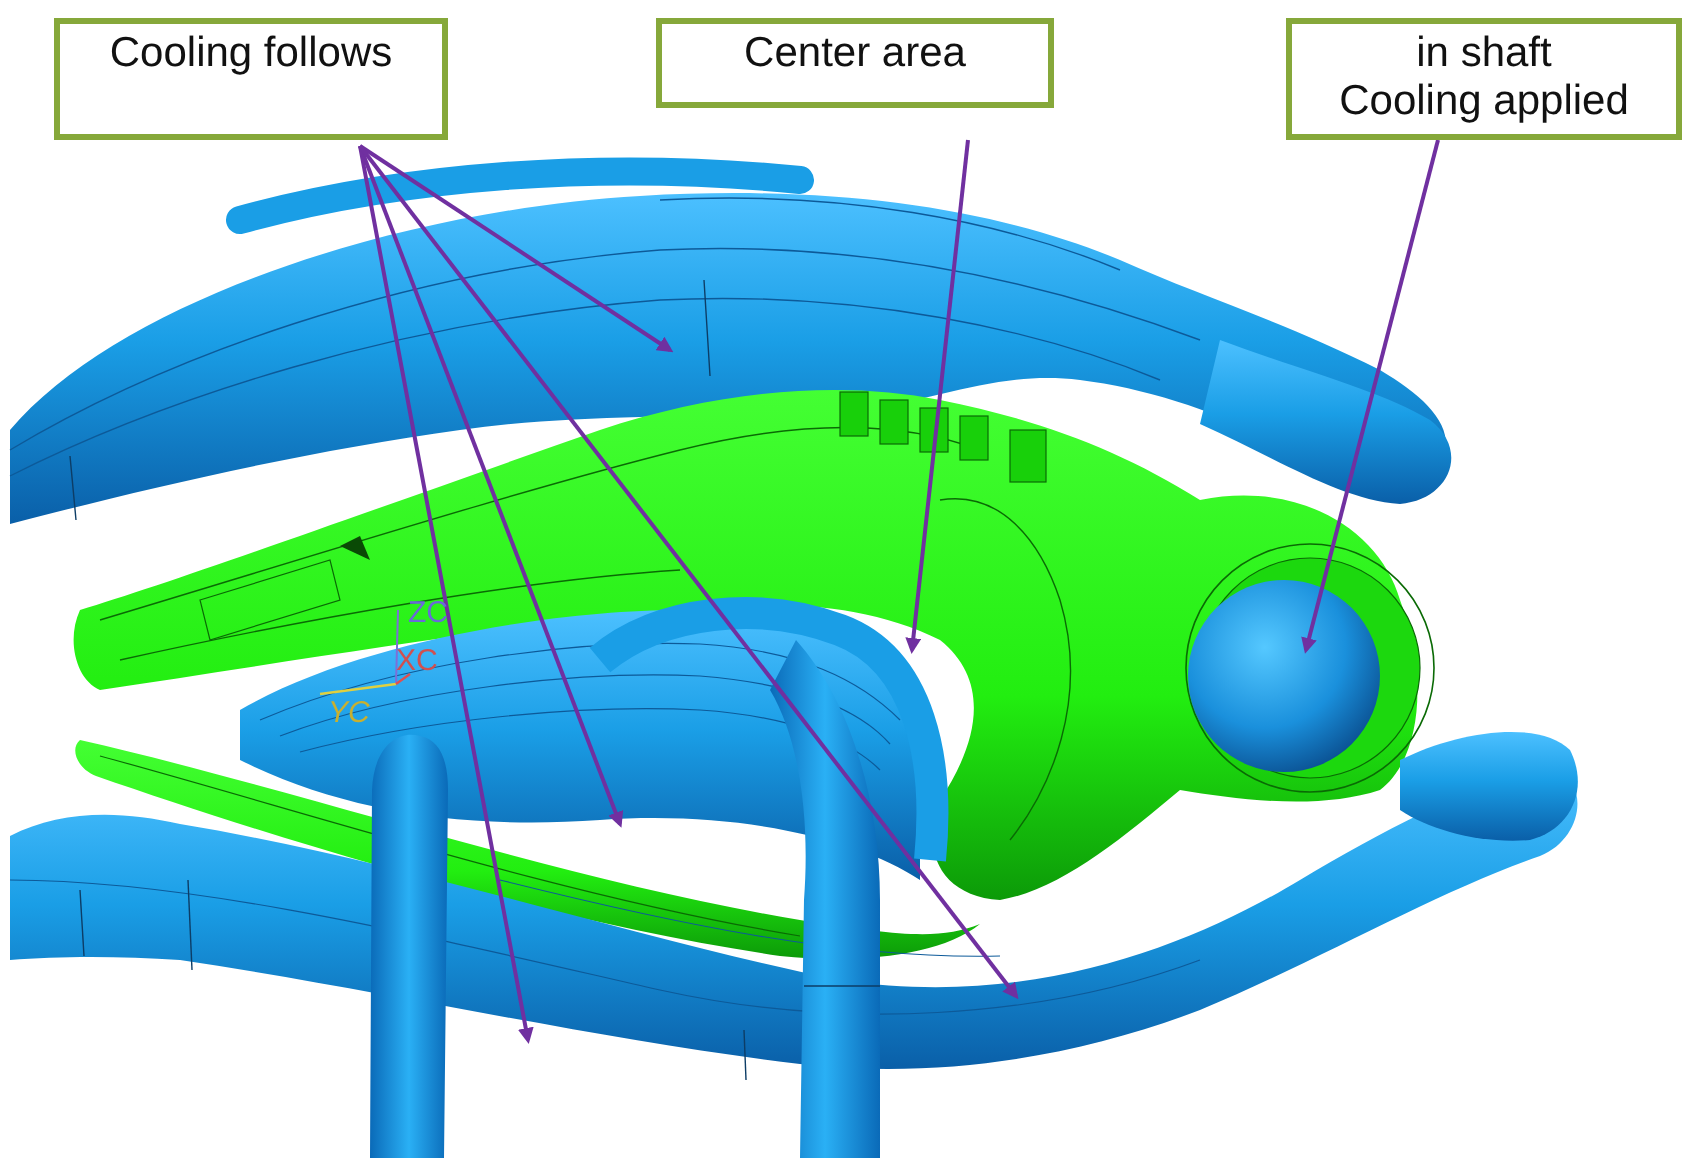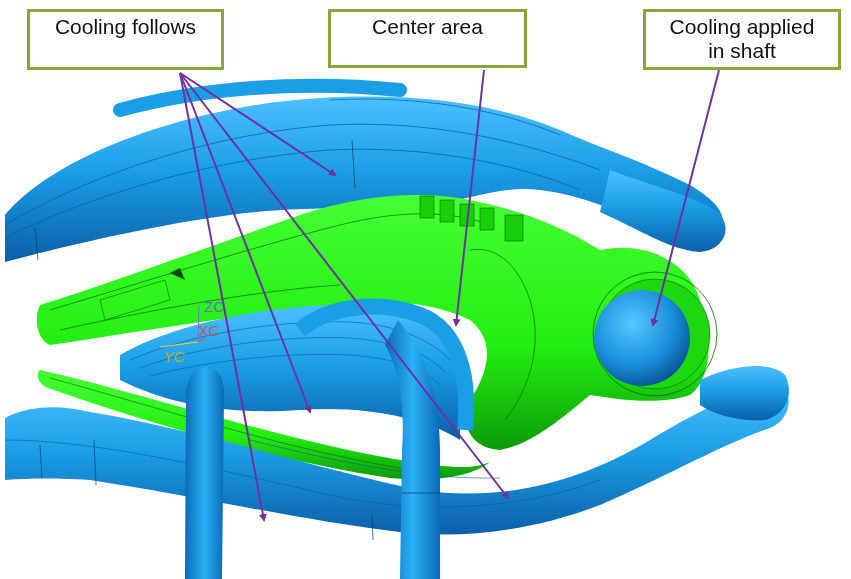--- a/index.html
+++ b/index.html
@@ -6,21 +6,21 @@
   body { width:851px; height:579px; position:relative; overflow:hidden; font-family:"Liberation Sans", sans-serif; }
   #scene { position:absolute; left:0; top:0; width:851px; height:579px; }
   .callout {
     position:absolute; background:#ffffff; border:3px solid #86a83a;
     box-sizing:border-box; text-align:center; color:#111111;
     font-family:"Liberation Sans", sans-serif; font-size:21px; line-height:24px;
     padding-top:3px;
   }
   .callout span { display:block; }
   #c1 { left:27px; top:9px; width:197px; height:61px; }
-  #c2 { left:328px; top:9px; width:199px; height:59px; }
+  #c2 { left:328px; top:9px; width:199px; height:45px; }
   #c3 { left:643px; top:9px; width:198px; height:61px; }
   .axis-label { position:absolute; font-family:"Liberation Sans", sans-serif; font-size:15px; }
 </style>
 </head>
 <body>
 
 <svg id="scene" viewBox="0 0 851 579" xmlns="http://www.w3.org/2000/svg">
   <defs>
     <linearGradient id="blueV" x1="0" y1="0" x2="0" y2="1">
       <stop offset="0" stop-color="#4cc0ff"></stop>
@@ -130,15 +130,15 @@
 <div class="axis-label" style="left:198px;top:322px;color:#d05050;">XC</div>
 <div class="axis-label" style="left:164px;top:348px;color:#c8b030;font-style:italic;">YC</div>
 
 <div class="callout" id="c1">
   <span>Cooling follows</span>
 </div>
 <div class="callout" id="c2">
   <span>Center area</span>
 </div>
 <div class="callout" id="c3">
+  <span>in shaft</span>
   <span>Cooling applied</span>
-  <span>in shaft</span>
 </div>
 
 </body></html>

